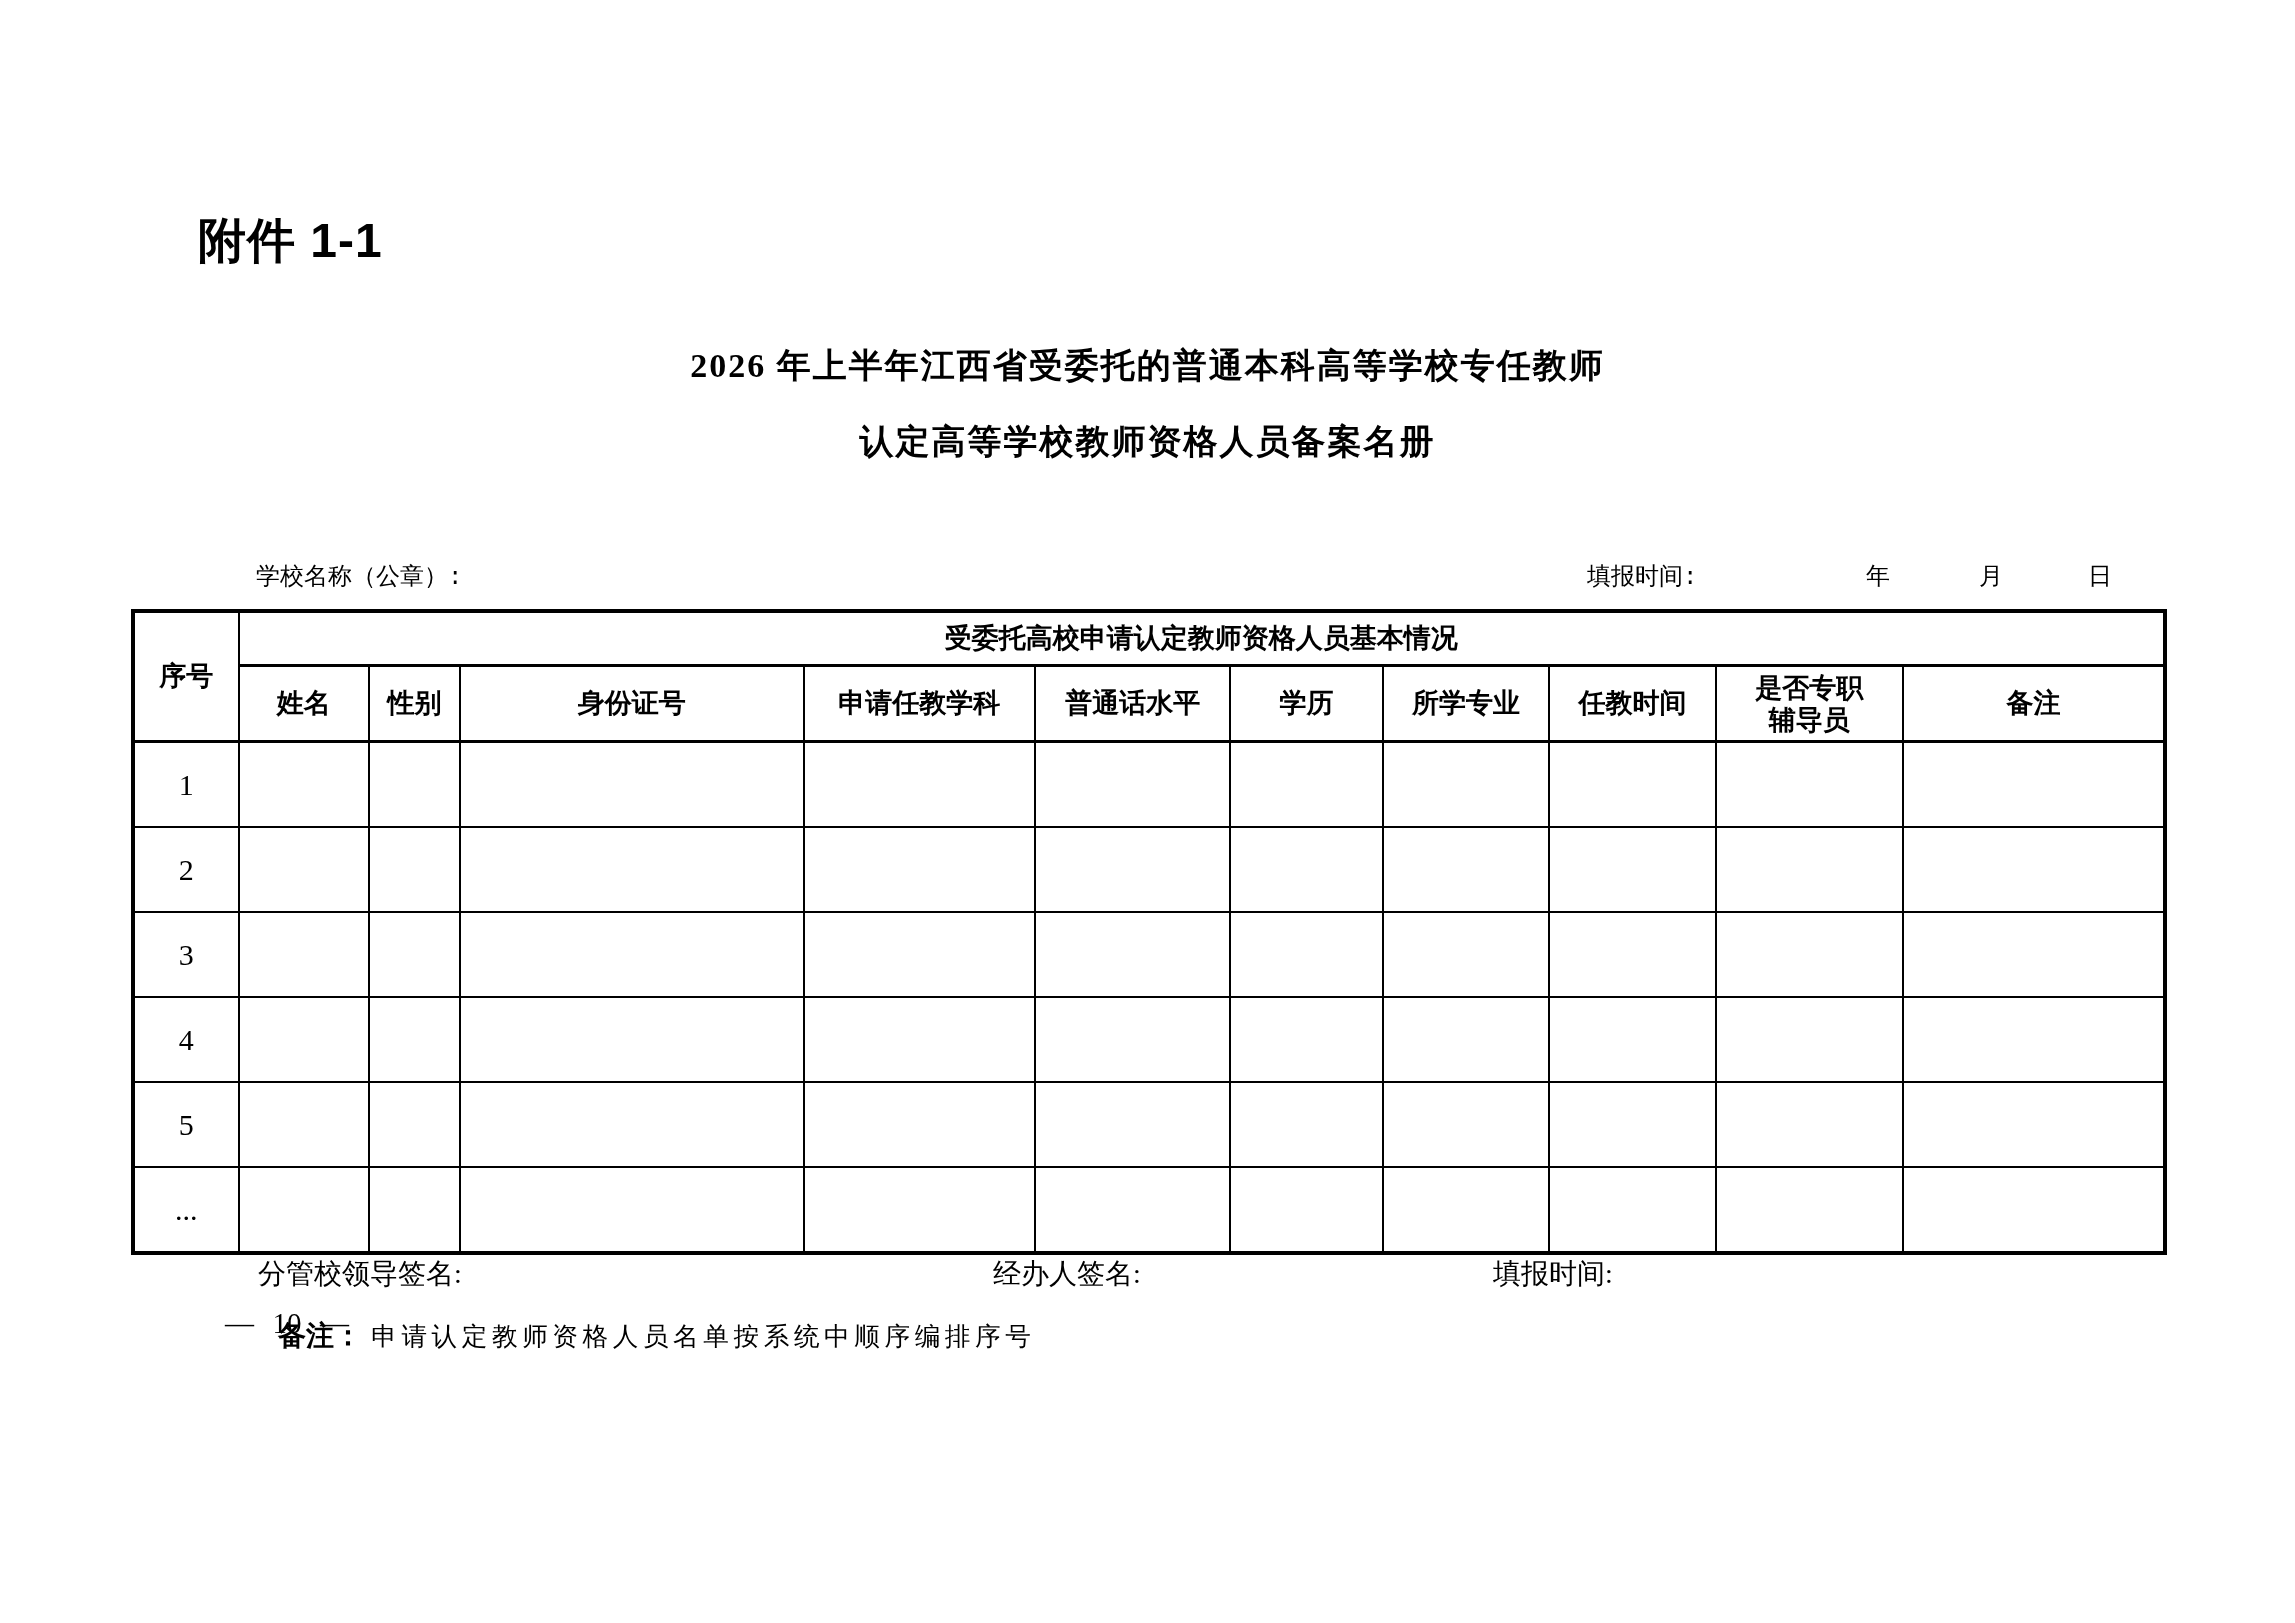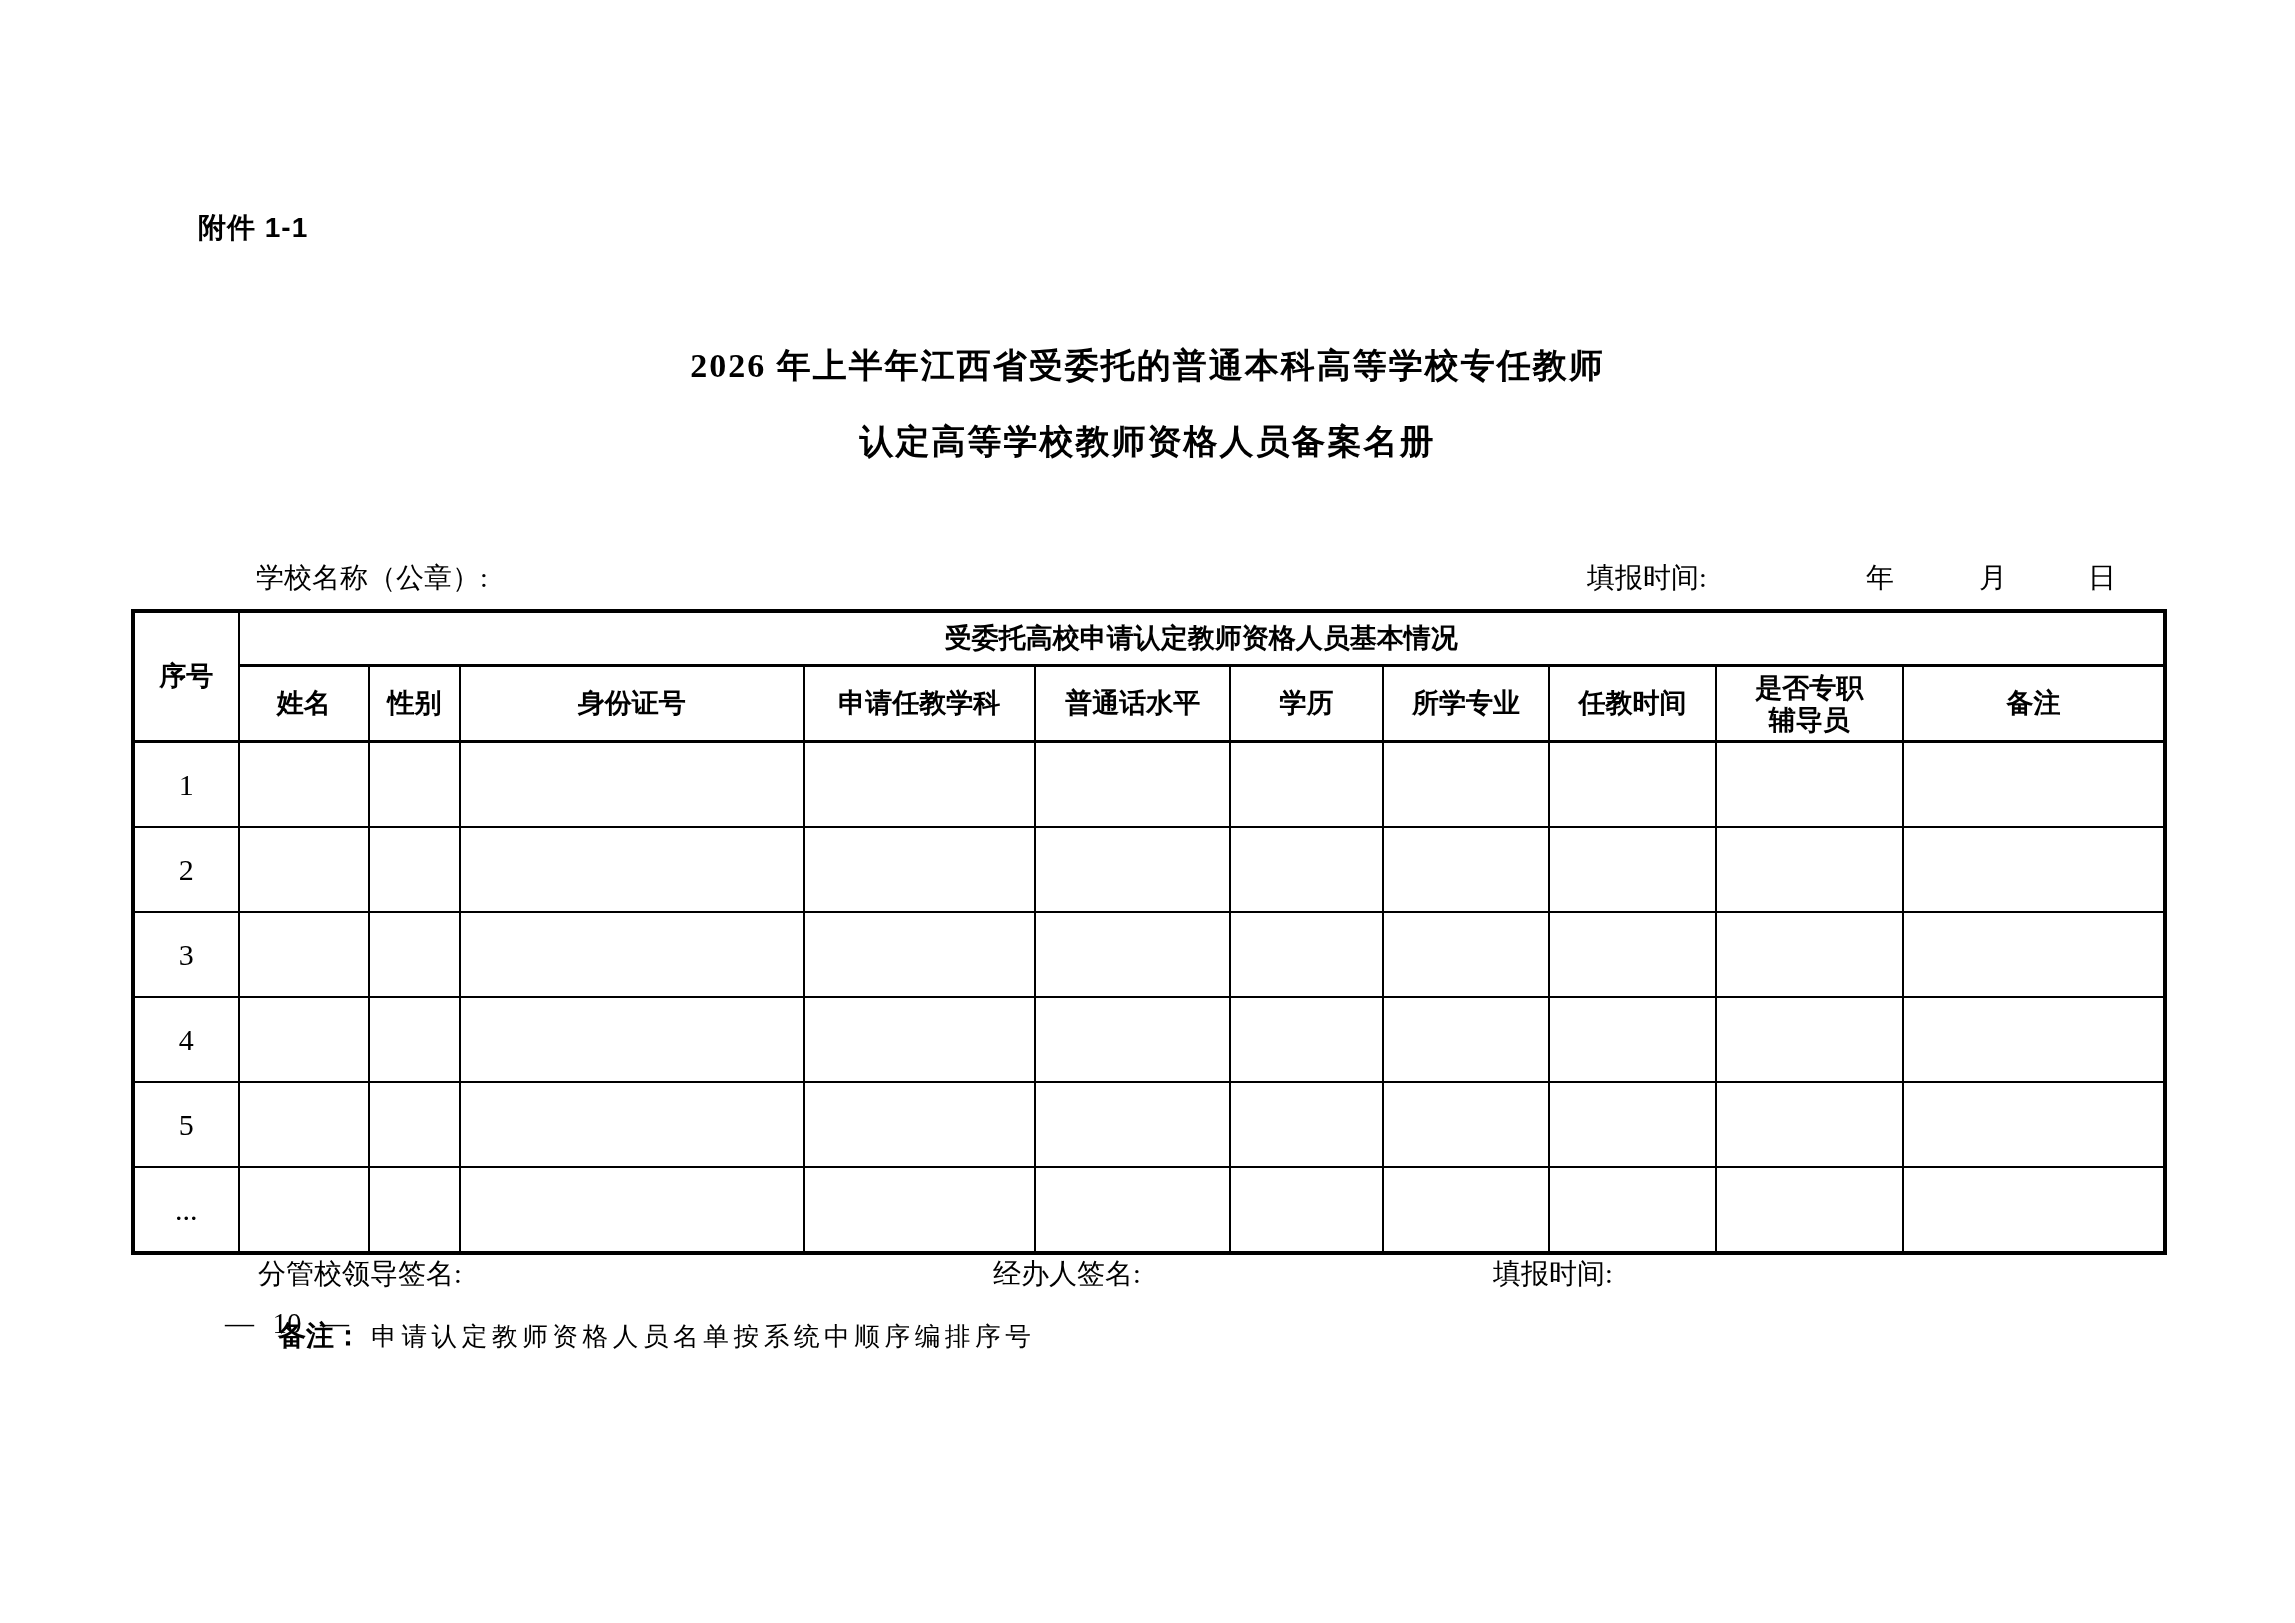--- a/index.html
+++ b/index.html
@@ -11,44 +11,44 @@
     color: #000000;
     overflow: hidden;
     font-family: "Liberation Serif", serif;
   }
   .attachment {
     position: absolute;
     left: 198px;
     top: 209px;
     font-family: "Liberation Sans", sans-serif;
     font-weight: 700;
-    font-size: 28px;
+    font-size: 48px;
     letter-spacing: 1px;
     white-space: nowrap;
   }
   .doc-title {
     position: absolute;
     left: 0;
     top: 328px;
     width: 2295px;
     text-align: center;
     font-family: "Liberation Serif", serif;
     font-weight: 700;
     font-size: 34px;
     line-height: 76px;
     letter-spacing: 2px;
     white-space: nowrap;
   }
   .pre-label {
     position: absolute;
     top: 562px;
-    font-size: 28px;
+    font-size: 24px;
     line-height: 32px;
     white-space: nowrap;
-    font-family: Liberation Serif, serif;
+    font-family: Liberation Mono, monospace;
   }
   .school-label { left: 256px; }
   .fill-label   { left: 1587px; }
   .date-year    { left: 1866px; }
   .date-month   { left: 1979px; }
   .date-day     { left: 2088px; }
 
   table.roster {
     position: absolute;
     left: 131px;

